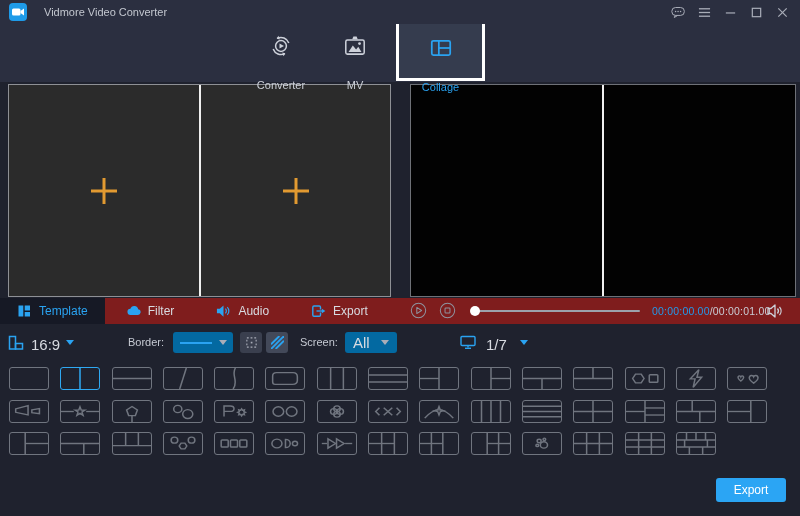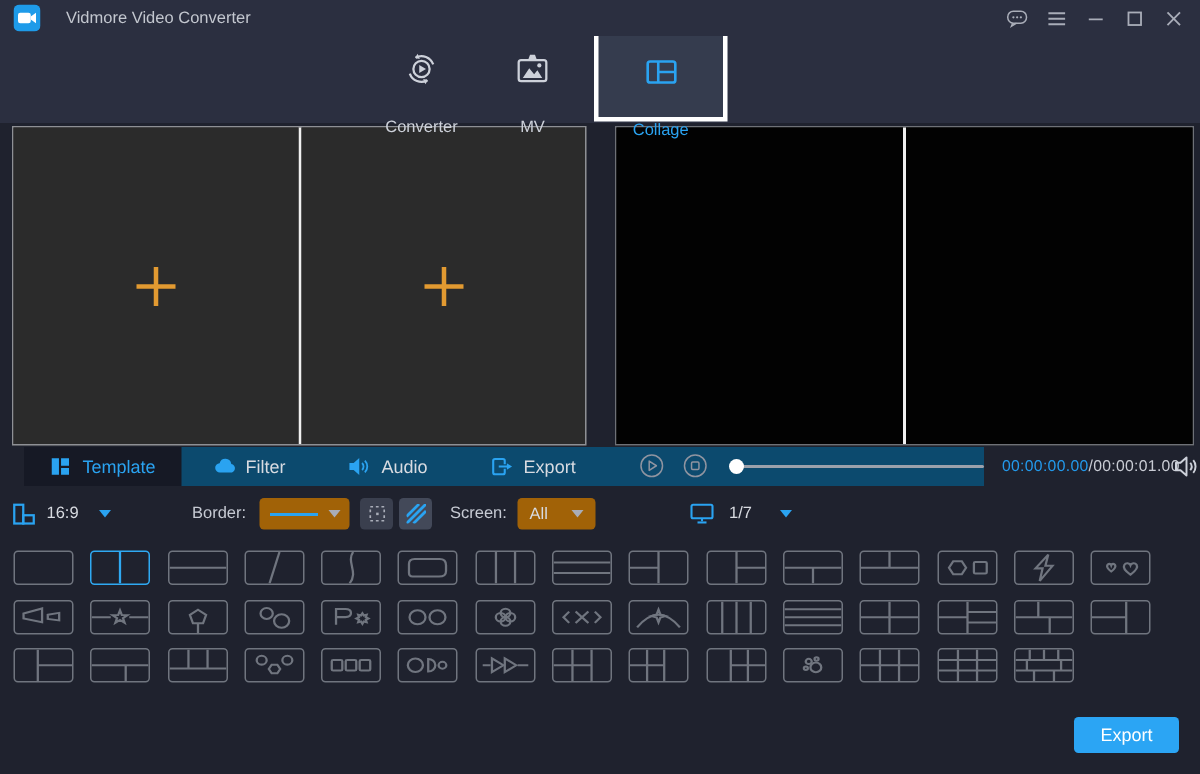--- a/index.html
+++ b/index.html
@@ -39,21 +39,21 @@
   .editor-cell.c2 { flex:1; }
   .divider-v { width:2px; background:#F0F0F0; }
   .plus { position:absolute; left:50%; top:50%; transform:translate(-50%,-50%); width:30px; height:30px; }
   .plus svg { display:block; width:30px; height:30px; }
 
   .preview-panel { position:absolute; left:410px; top:84px; width:384px; height:211px;
     border:1px solid #6E7177; display:flex; background:#000; }
   .preview-cell { flex:1; background:#020202; }
 
   
-  .strip { position:absolute; left:16px; top:298px; width:640px; height:26px; background:#0c4a6e; }
+  .strip { position:absolute; left:0; top:298px; width:800px; height:26px; background:#7f1d1d; }
   #feature-tabs { position:absolute; left:0; top:0; height:26px; display:flex; }
   .ftab { display:flex; align-items:center; gap:7px; padding:0 21px; height:26px;
     font-size:12px; color:#D8DBE1; white-space:nowrap; }
   .ftab.active { background:#161925; color:#2AA3F1; padding:0 17px; }
   .ftab .ficon { width:15px; height:14px; display:inline-flex; }
   .ftab .ficon svg { width:15px; height:14px; display:block; }
 
   .player { position:absolute; left:400px; top:0; width:400px; height:26px; }
   .pbtn { position:absolute; top:4px; width:17px; height:17px; }
   .pbtn svg { width:17px; height:17px; display:block; }
@@ -62,24 +62,24 @@
   .knob { position:absolute; left:-2px; top:-4px; width:10px; height:10px; border-radius:50%; background:#FFFFFF; }
   .time { position:absolute; left:252px; top:7px; font-size:10.5px; letter-spacing:0.2px; }
   .time .cur { color:#2399EB; } .time .sep, .time .tot { color:#C9CCD4; }
   .volbtn { position:absolute; left:366px; top:5px; width:18px; height:16px; }
   .volbtn svg { width:18px; height:16px; display:block; }
 
   
   .toolbar { position:absolute; left:0; top:331px; width:800px; height:24px; }
   .toolbar .titem { position:absolute; }
   .tlabel { font-size:11px; color:#C6CAD3; }
-  .tvalue { font-size:11px; color:#D8DBE1; }
+  .tvalue { font-size:15px; color:#D8DBE1; }
   .caret { width:0; height:0; border-left:4px solid transparent; border-right:4px solid transparent; border-top:5px solid #2AA3F1; }
   .caret.gray { border-top-color:#A9ADB8; }
-  .dd { background:#a16207; border-radius:3px; height:21px; box-sizing:border-box; display:flex; align-items:center; }
+  .dd { background:#0369a1; border-radius:3px; height:21px; box-sizing:border-box; display:flex; align-items:center; }
   .sqbtn { width:22px; height:21px; background:#3A3F4E; border-radius:3px; display:flex; align-items:center; justify-content:center; }
   .sqbtn.lit { background:#434959; }
   .sqbtn svg { width:13px; height:13px; display:block; }
   .border-line { width:32px; height:2px; background:#2AA3F1; margin-left:7px; }
 
   
   #template-grid { position:absolute; left:9px; top:367px; width:786px; }
   .tpl-row { display:flex; gap:11.3px; margin-bottom:9.5px; }
   .tpl { width:38px; height:21px; border:1.5px solid #70757F; border-radius:3px; background:transparent; }
   .tpl svg { display:block; width:38px; height:21px; }

